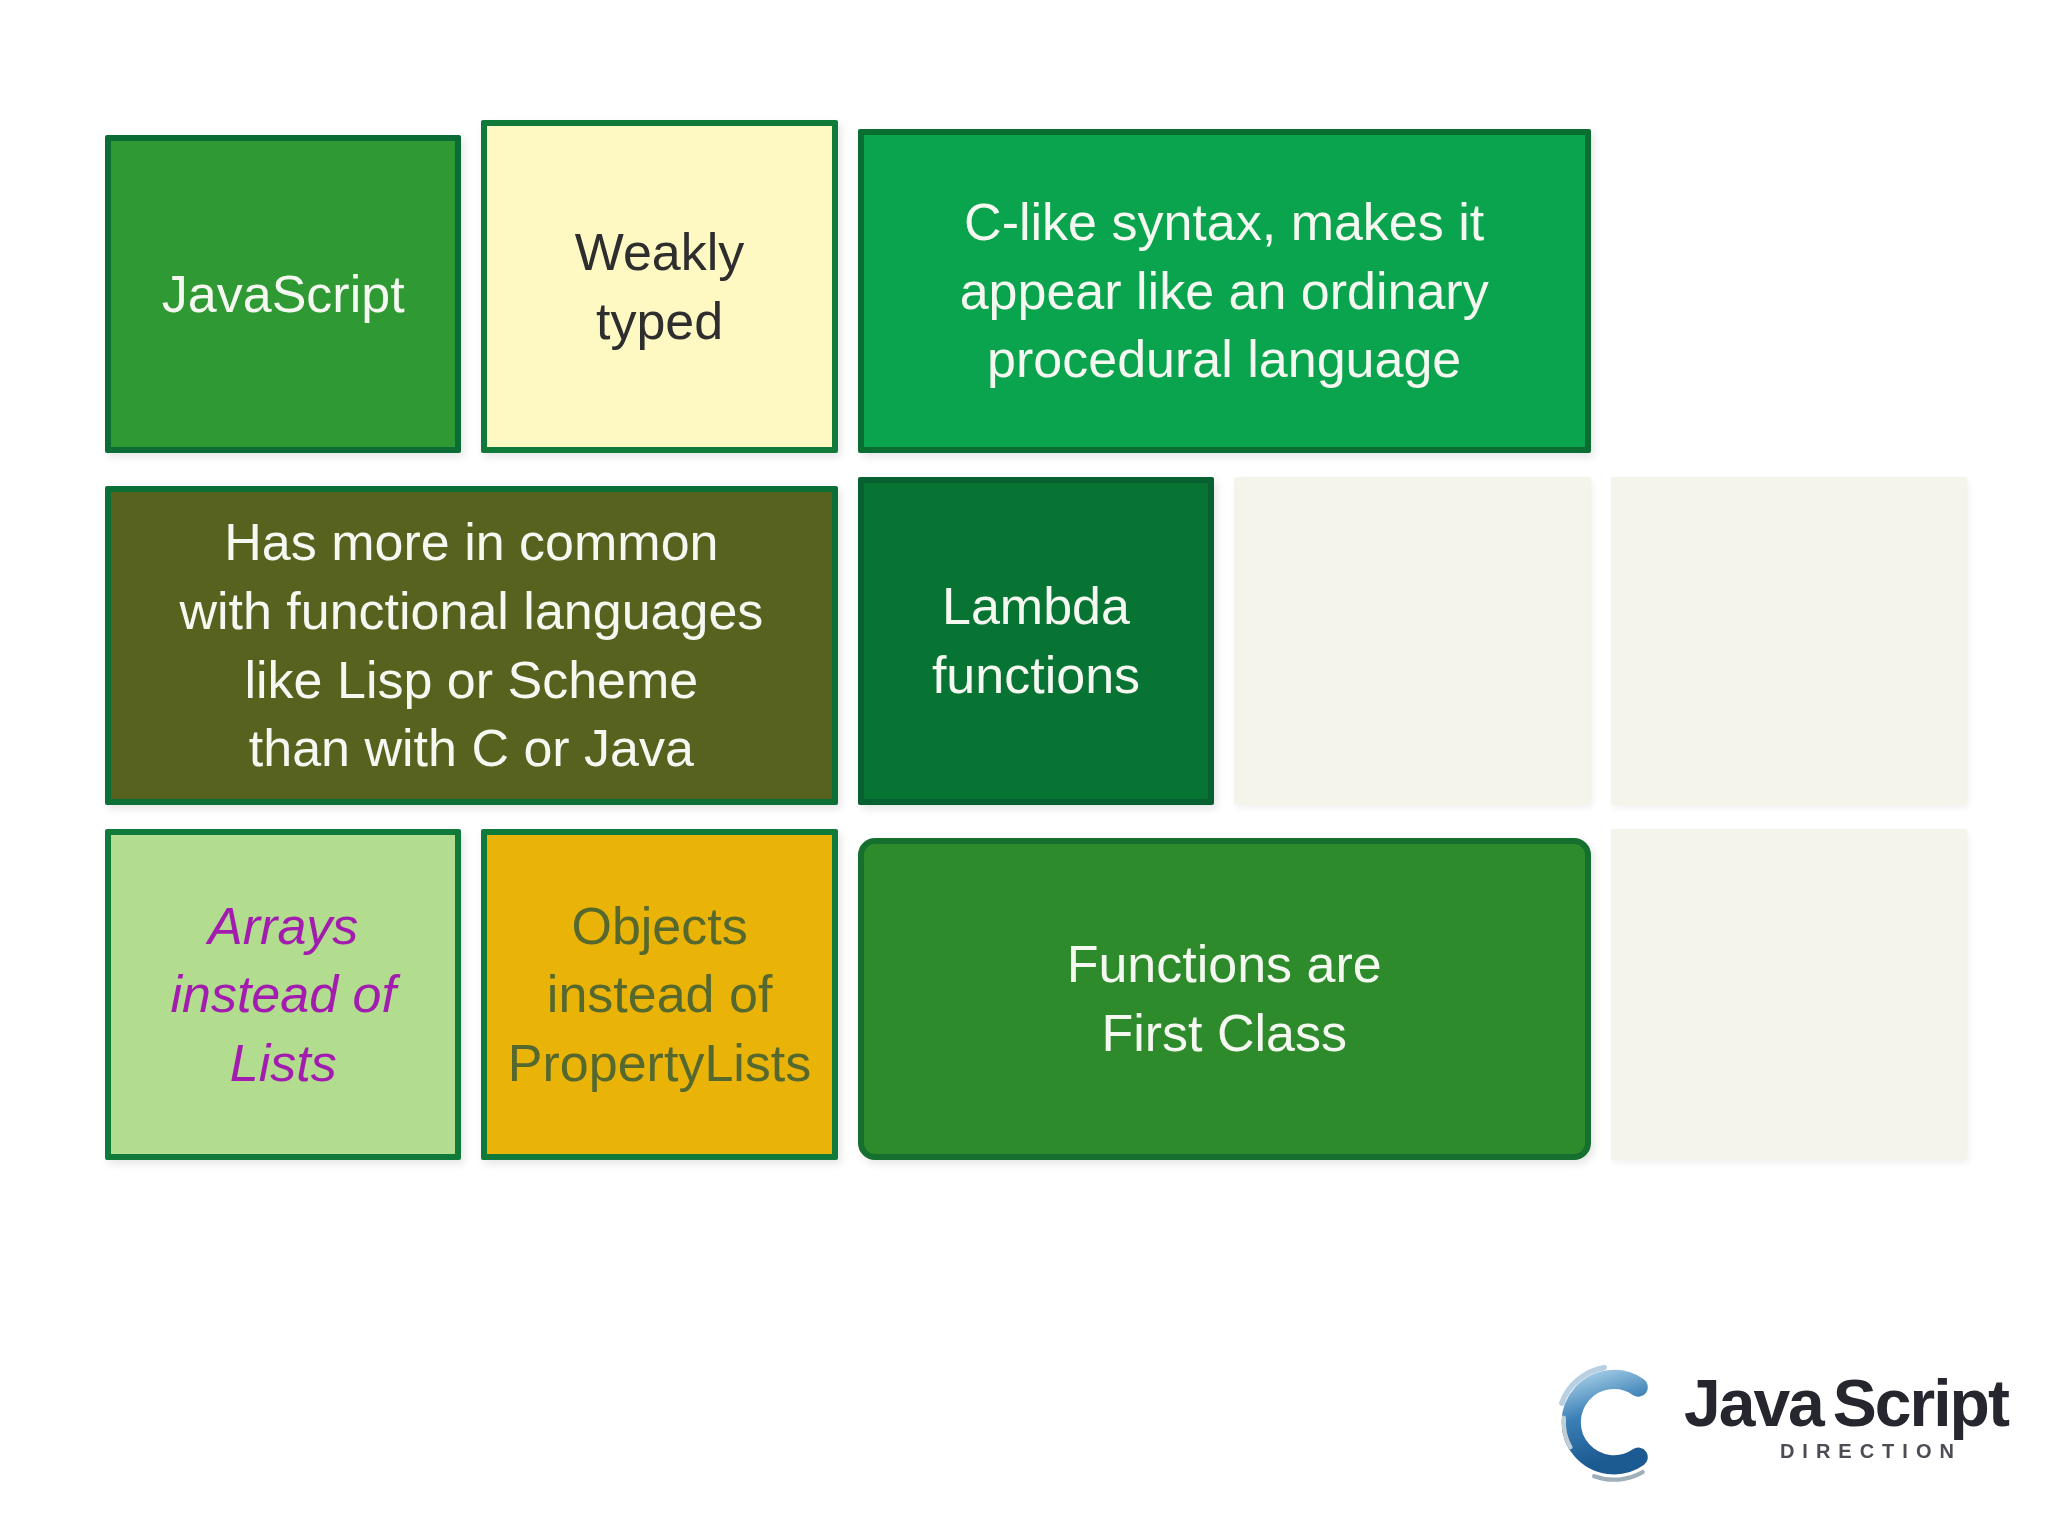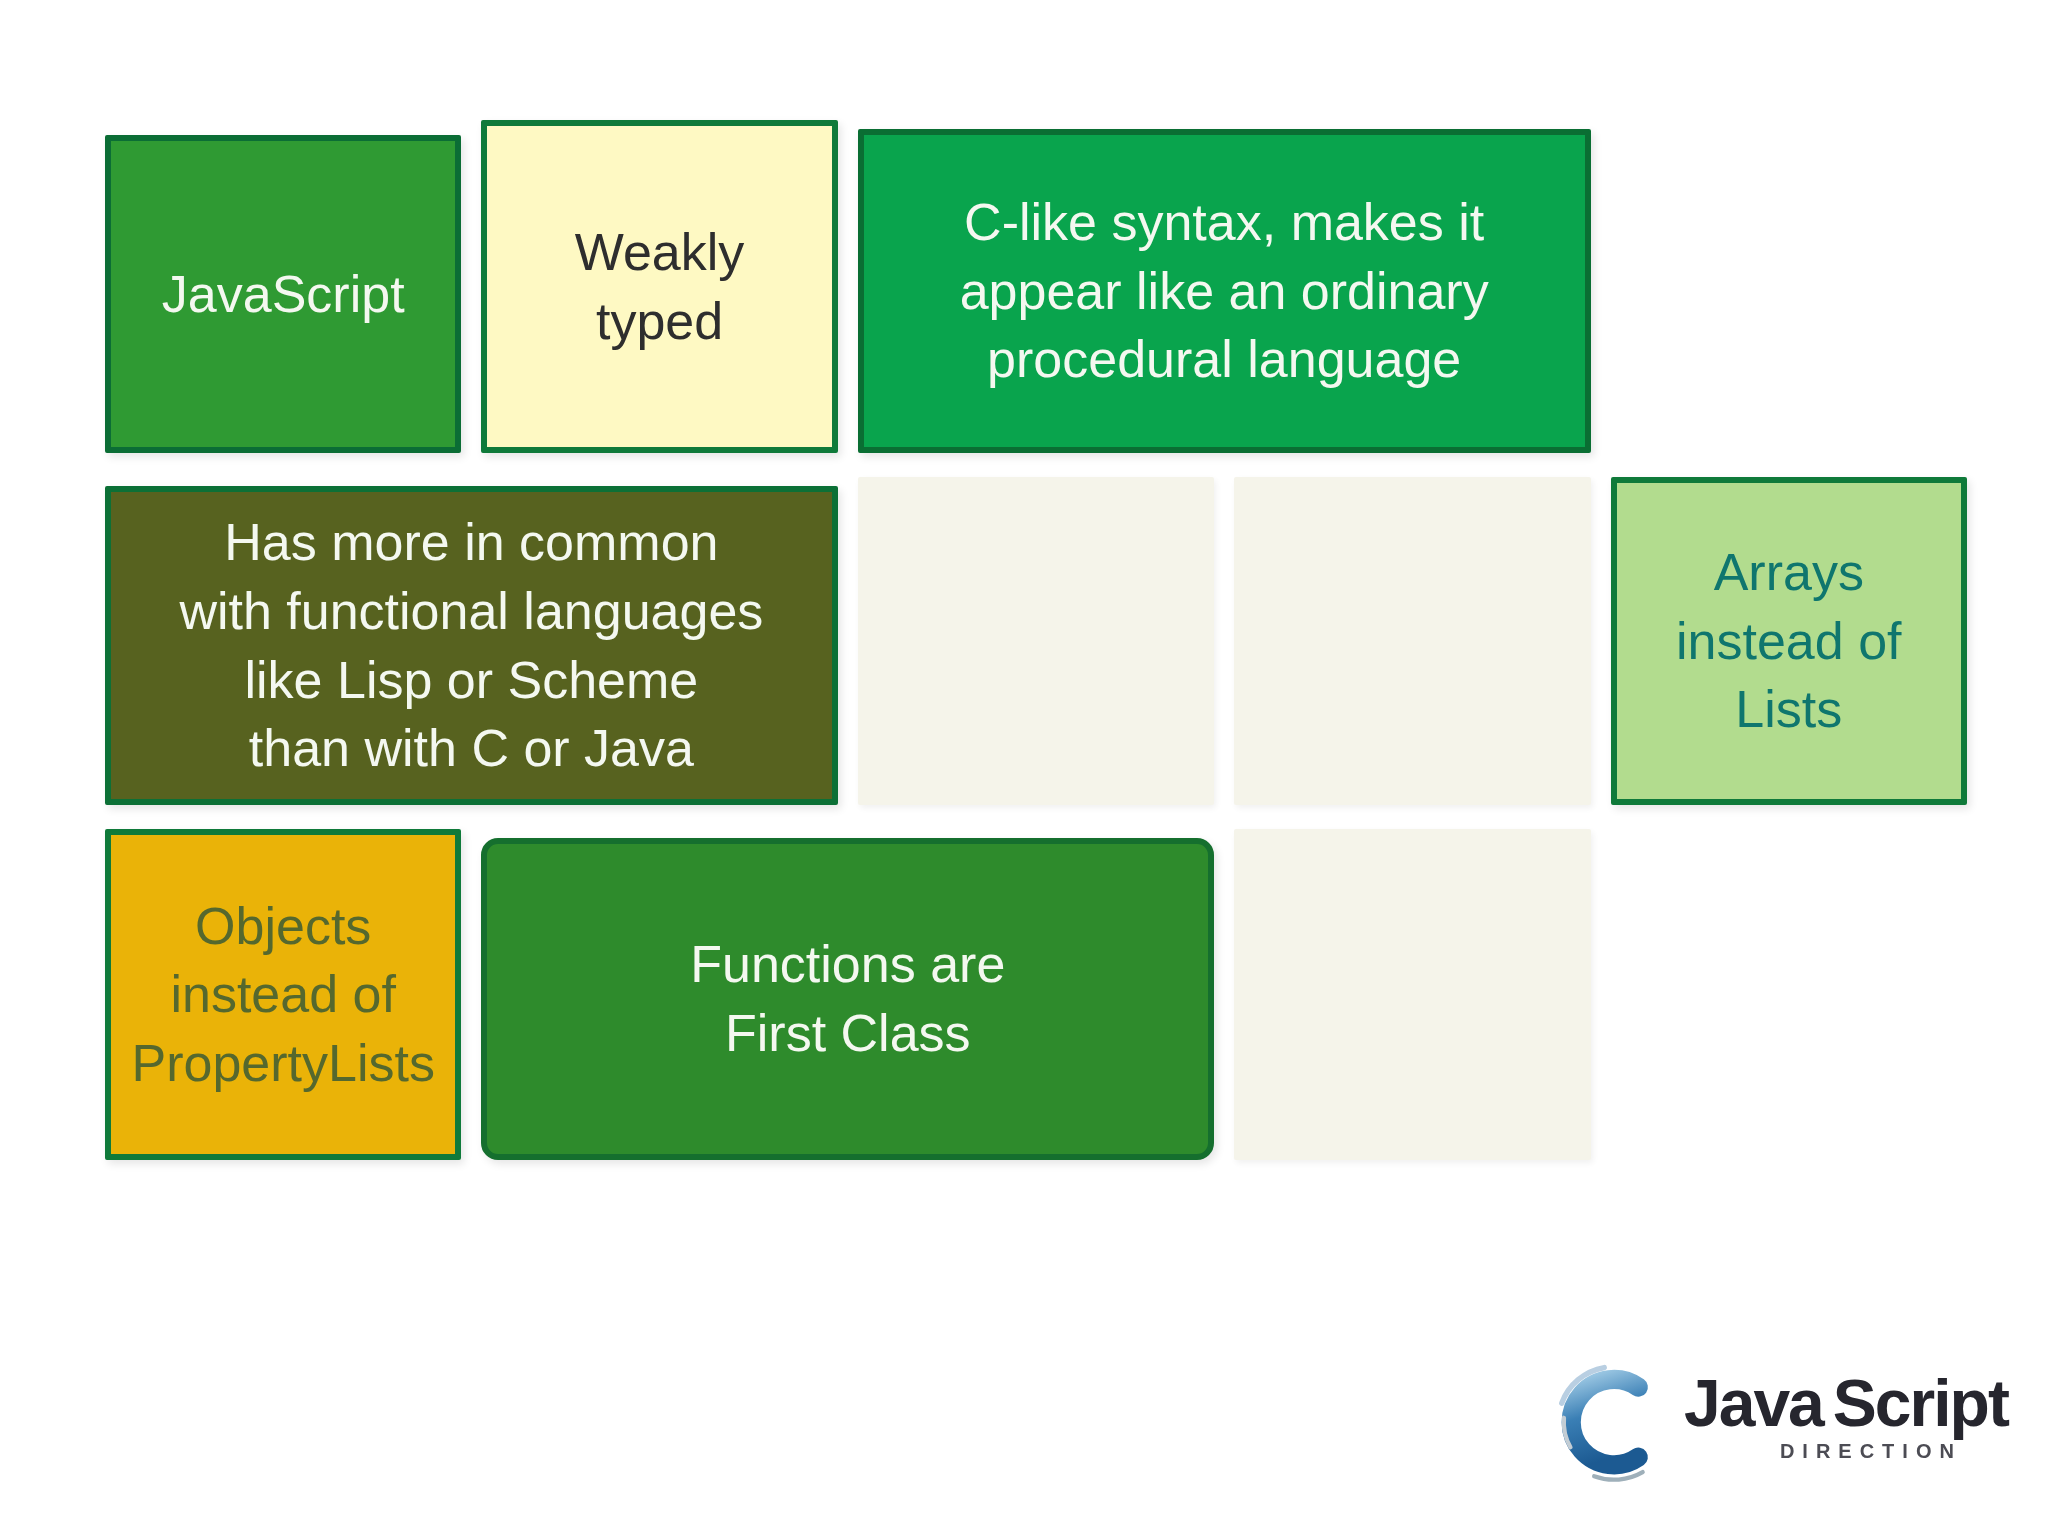--- a/index.html
+++ b/index.html
@@ -84,26 +84,30 @@
 procedural language</span>
     </div>
 
     <div class="tile span2" style="background-color: rgb(87, 98, 31); border-color: rgb(12, 112, 54); color: rgb(244, 248, 240);">
       <span class="tile-label">Has more in common
 with functional languages
 like Lisp or Scheme
 than with C or Java</span>
     </div>
 
+    <div class="tile" style="background-color: rgb(7, 116, 52); border-color: rgb(6, 96, 48); color: rgb(244, 248, 240);">
+      <span class="tile-label">Lambda
+functions</span>
+    </div>
 
     <div class="tile tile--empty" style="background-color: rgb(245, 244, 234);"></div>
 
     <div class="tile tile--empty" style="background-color: rgb(245, 244, 234);"></div>
 
-    <div class="tile" style="background-color: rgb(178, 220, 142); border-color: rgb(15, 122, 58); color: #0f766e;">
+    <div class="tile" style="background-color: rgb(178, 220, 142); border-color: rgb(15, 122, 58); color: #a21caf; font-style: italic;">
       <span class="tile-label">Arrays
 instead of
 Lists</span>
     </div>
 
     <div class="tile" style="background-color: #eab308; border-color: rgb(15, 122, 58); color: rgb(85, 104, 46);">
       <span class="tile-label">Objects
 instead of
 PropertyLists</span>
     </div>

